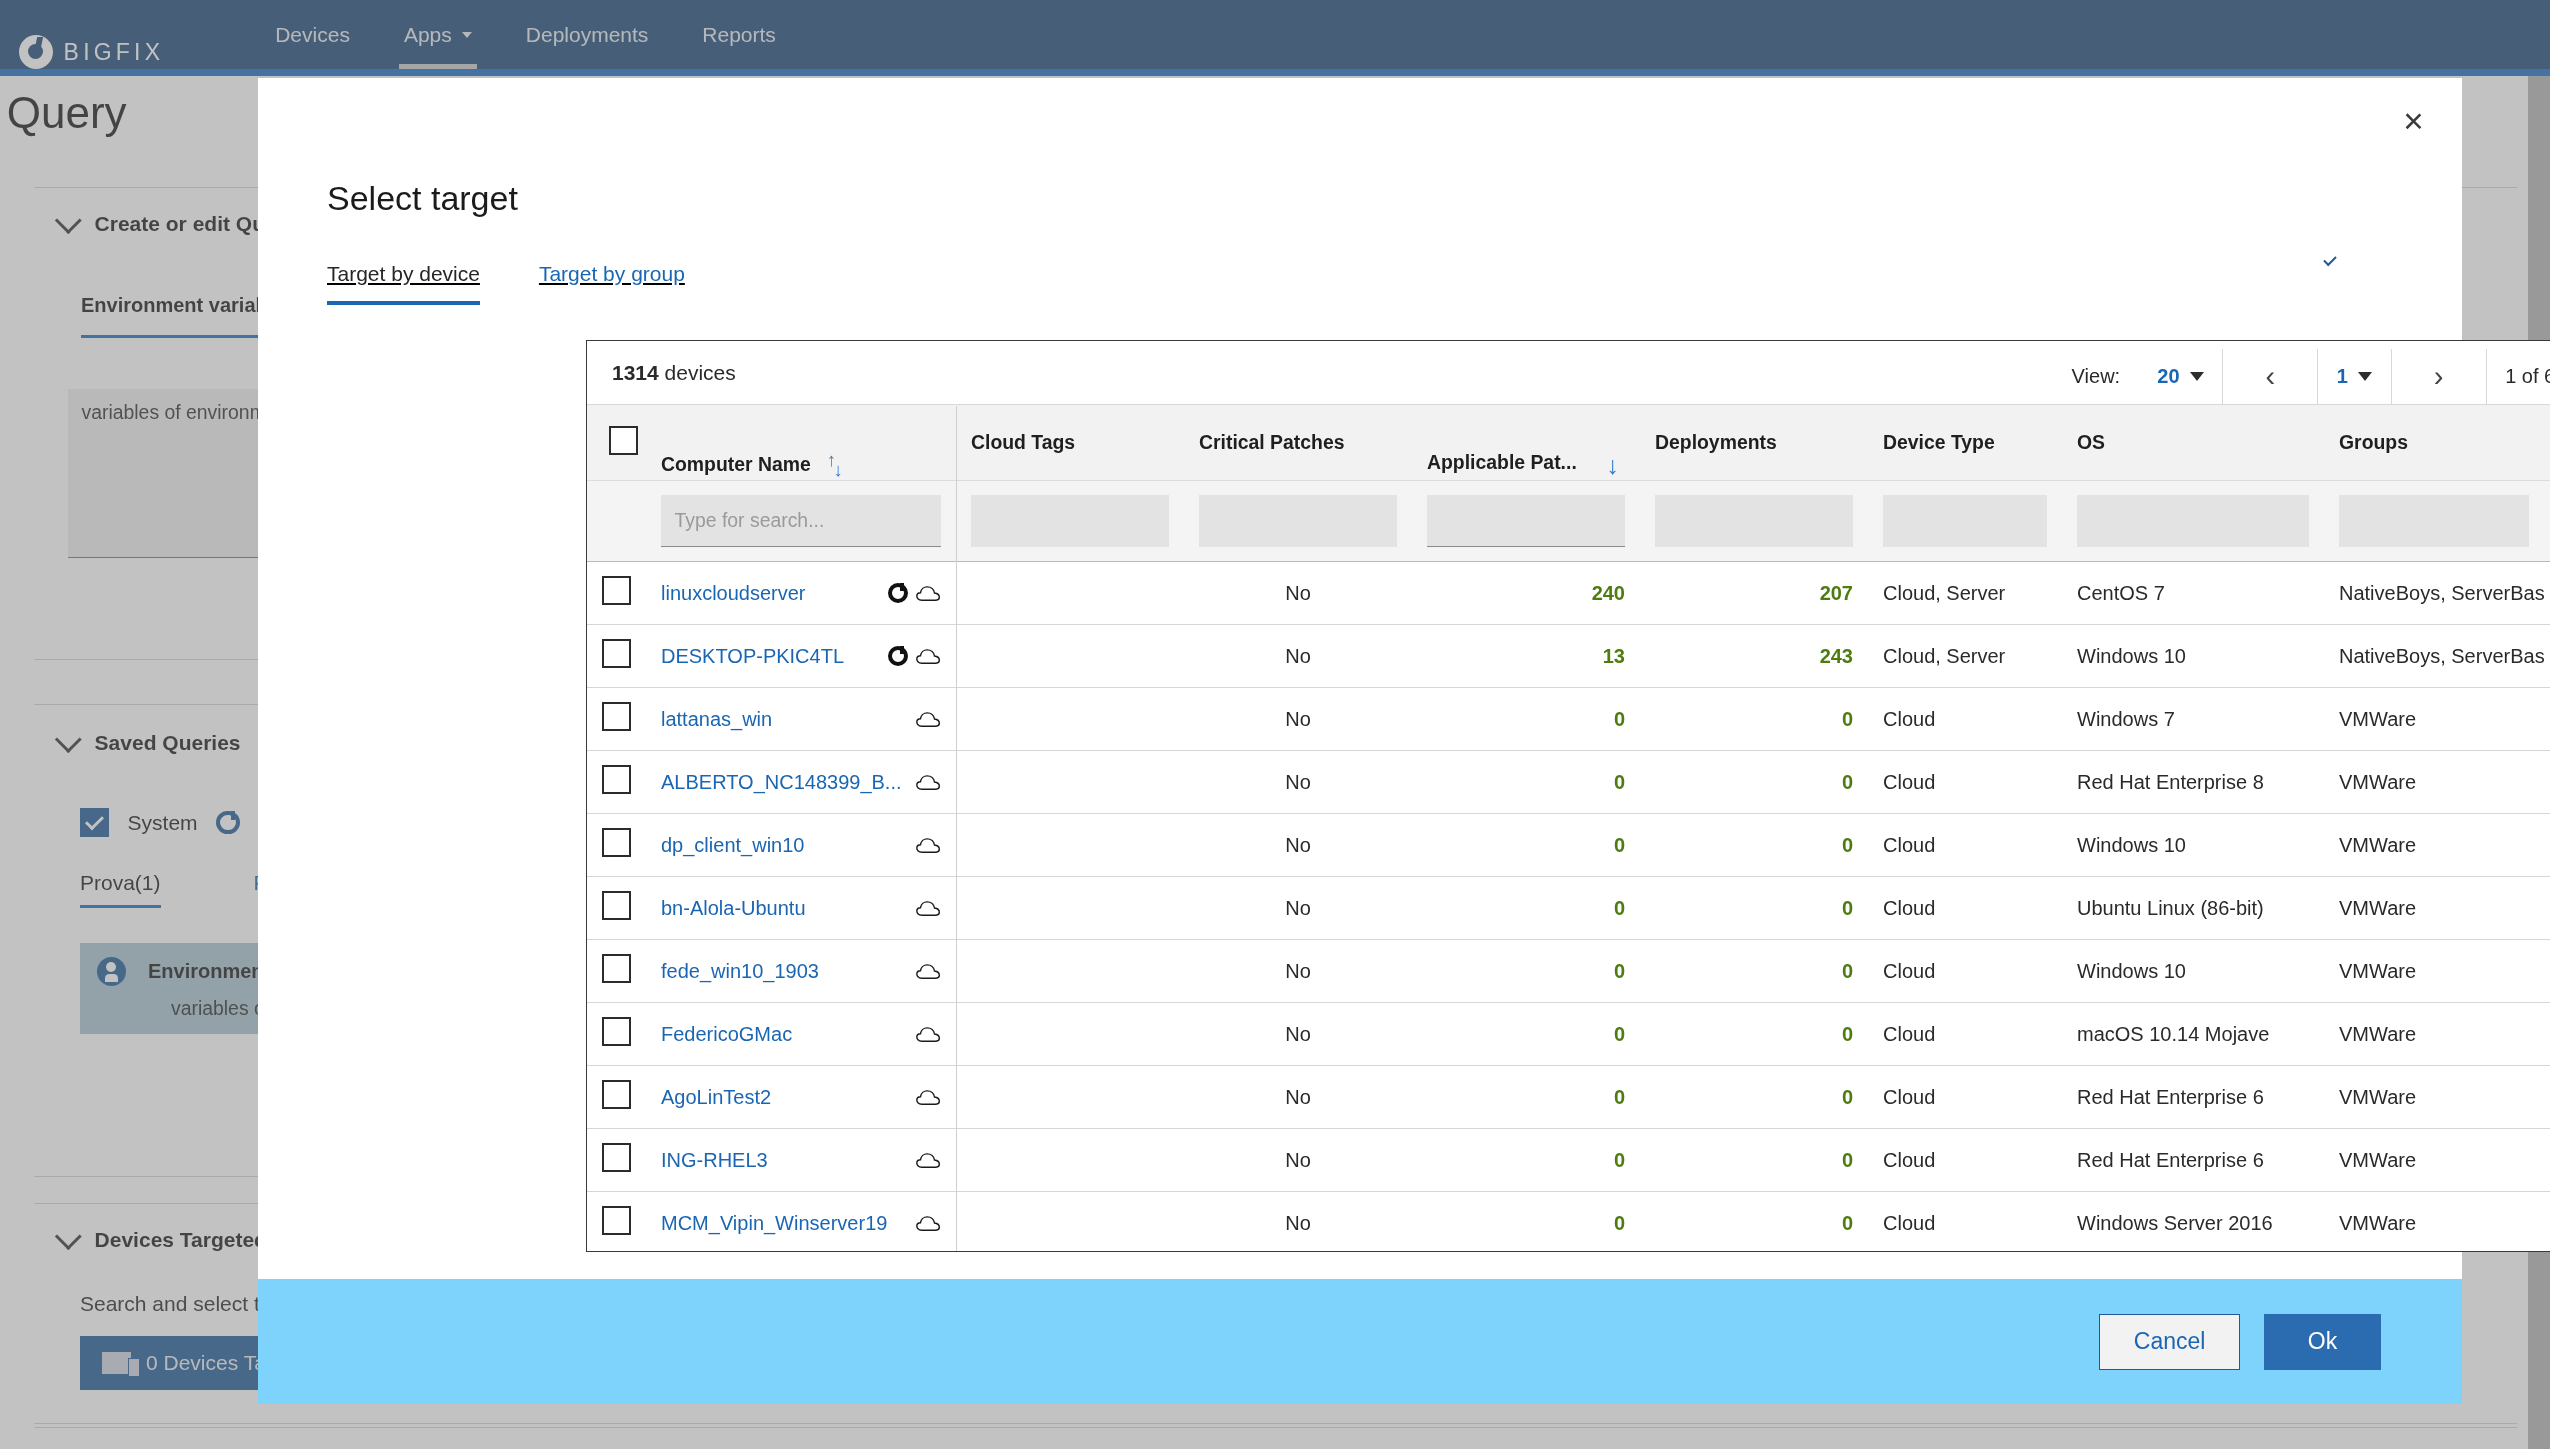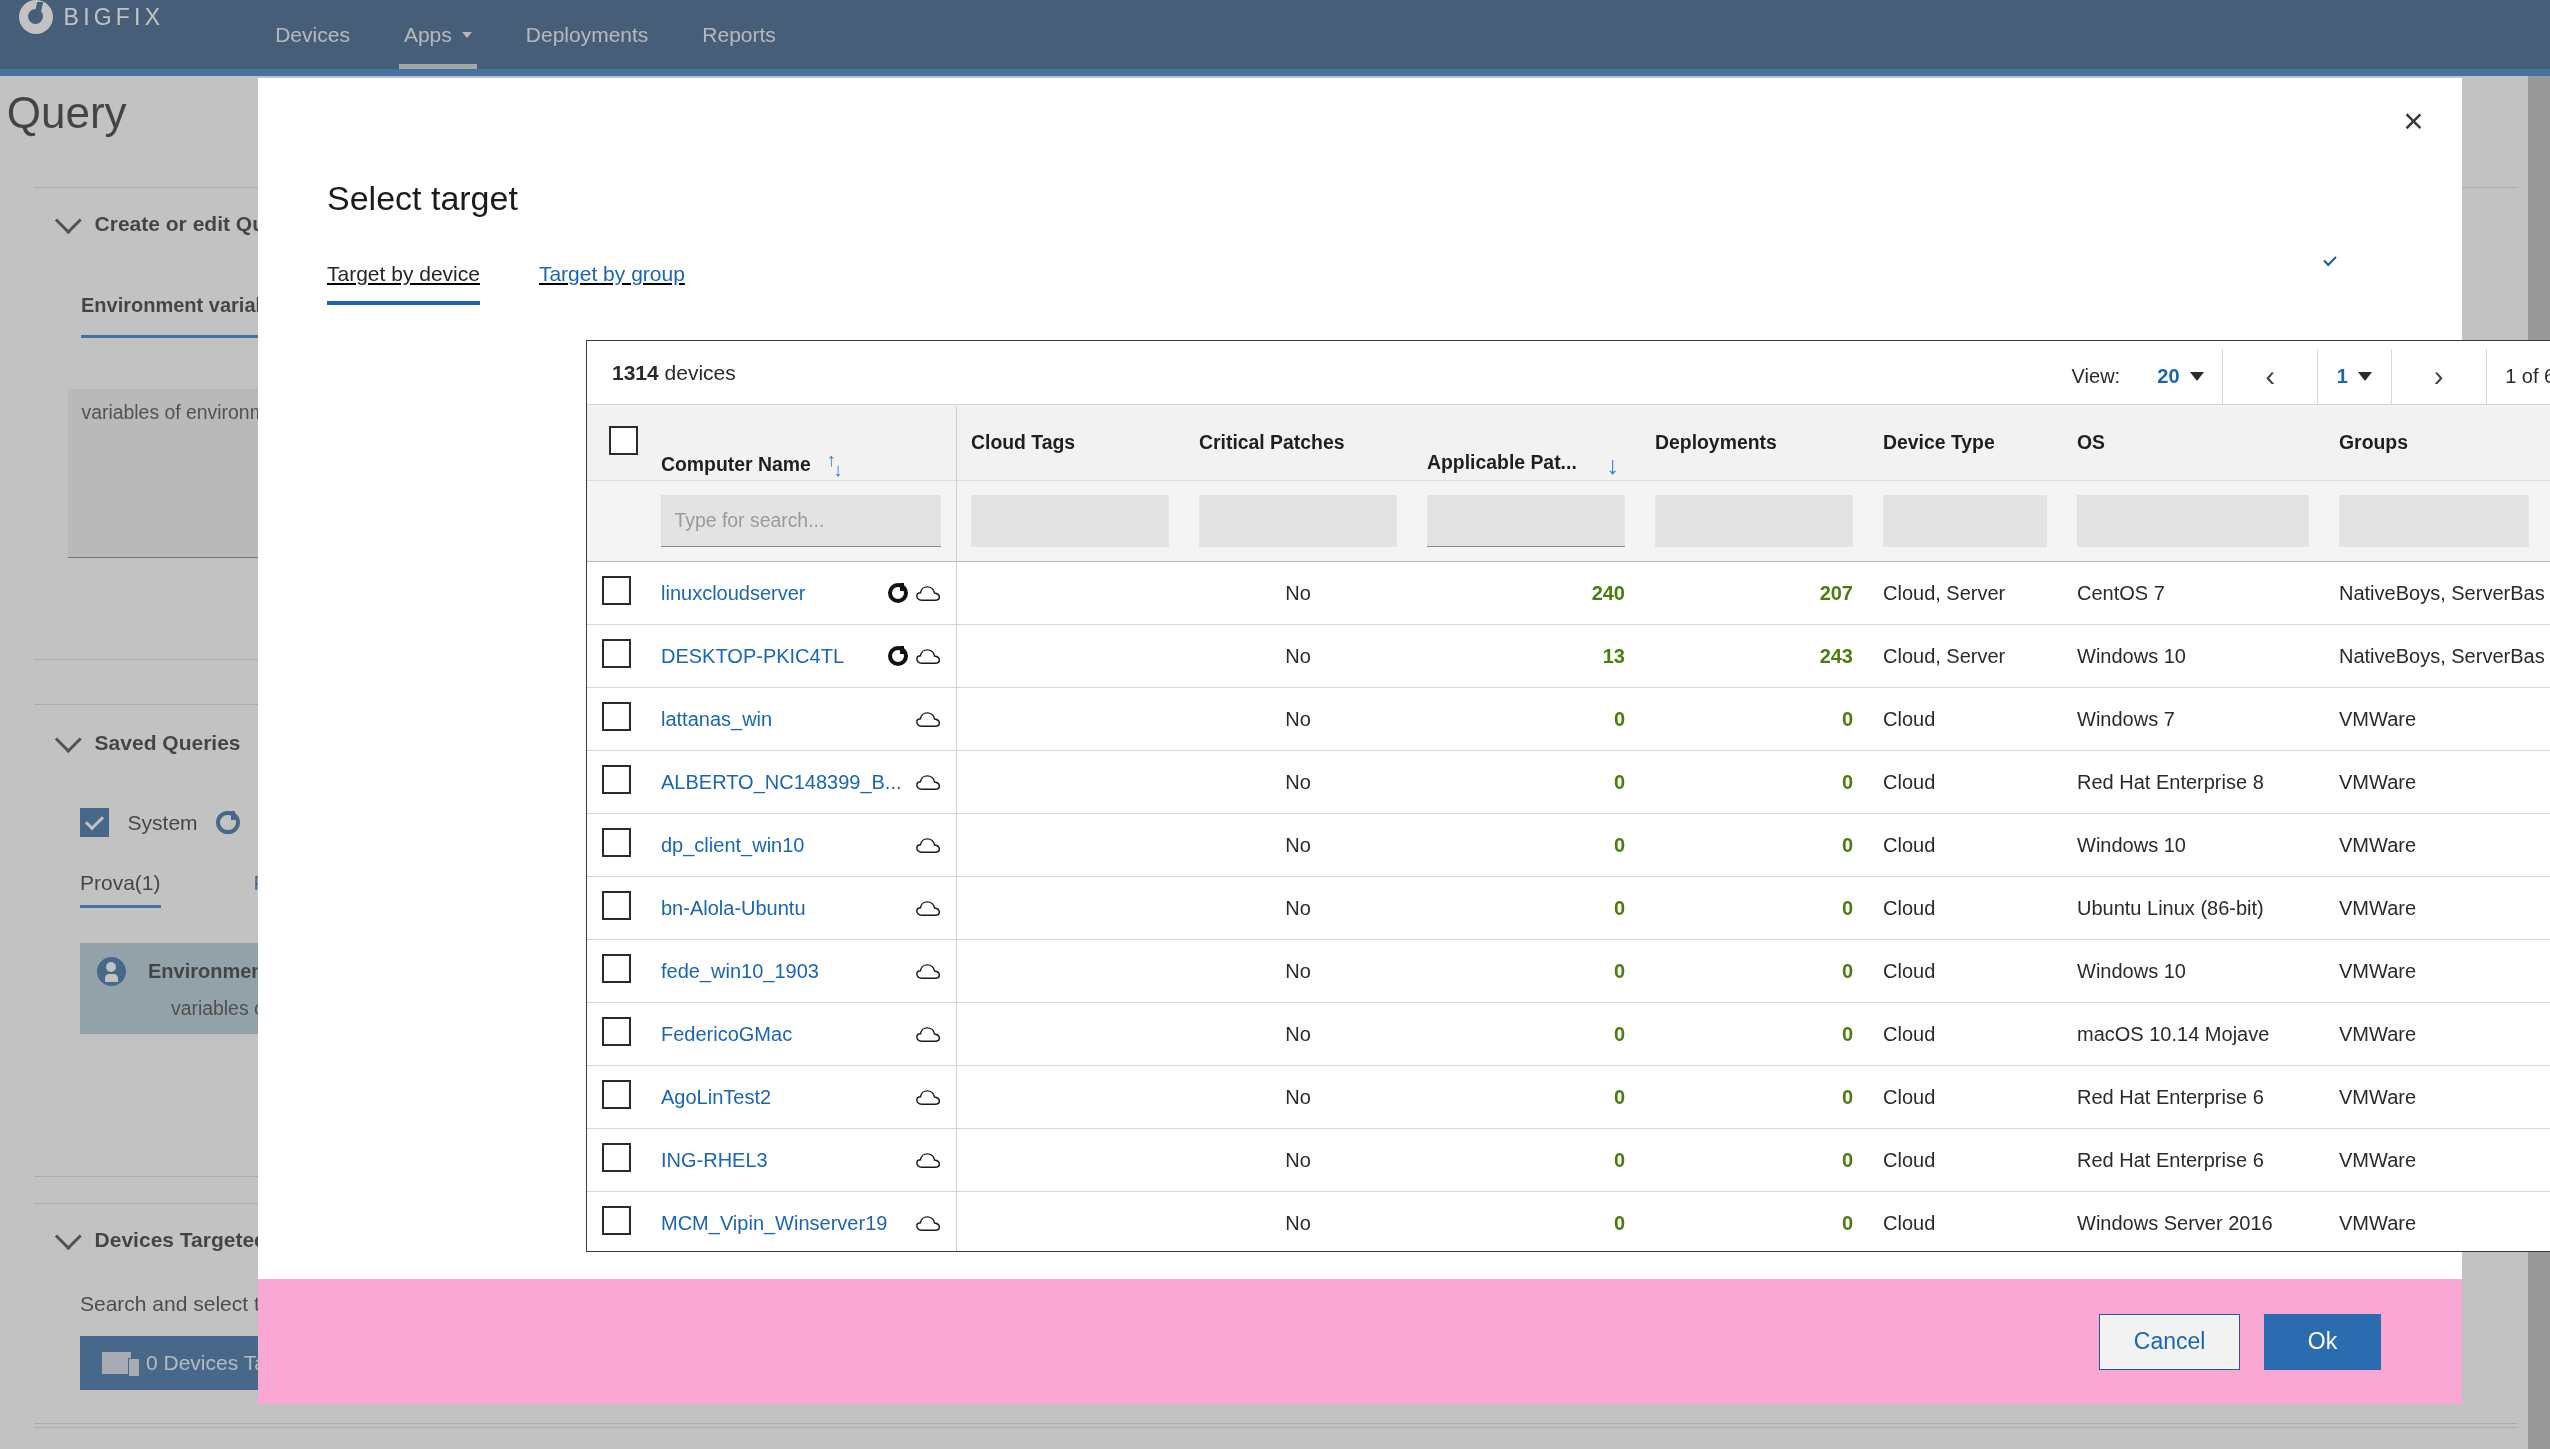--- a/index.html
+++ b/index.html
@@ -8,21 +8,21 @@
     font-family: "Liberation Sans", sans-serif;
     overflow: hidden;
     background: #ffffff;
   }
 
   
   #bg-page { position: absolute; inset: 0; background: #ffffff; }
 
   .topnav {
     position: absolute; top: 0; left: 0; width: 2550px; height: 69px;
-    background: #1f4a78; display: flex; align-items: flex-start; padding-left: 18.6px;
+    background: #1f4a78; display: flex; align-items: flex-end; padding-left: 18.6px;
   }
   .brand { display: flex; align-items: center; gap: 11px; margin-right: 84px; }
   .brand-mark {
     width: 34px; height: 34px; border-radius: 50%;
     background: #ffffff; position: relative;
   }
   .brand-mark::after {
     content: ""; position: absolute; left: 9.3px; top: 9.3px;
     width: 15px; height: 15px; border-radius: 50%; background: #1f4a78;
   }
@@ -287,21 +287,21 @@
   .cloud-ico svg { display: block; }
   .numlink { color: #4d7c0f; font-weight: bold; }
   .ta-right { text-align: right; }
   .ta-center { text-align: center; }
 
   .v-divider {
     position: absolute; top: 65px; bottom: 0; width: 0.8px; background: #cfcfcf;
   }
 
   .modal-footer {
-    margin-top: auto; height: 125px; background: #f9a8d4;
+    margin-top: auto; height: 125px; background: #7dd3fc;
     display: flex; align-items: center; justify-content: flex-end;
     gap: 23.6px; padding-right: 81px;
   }
   .btn {
     font-size: 23px; padding: 13.5px 34px; cursor: pointer;
     min-width: 117px; text-align: center;
   }
   .btn-cancel { border: 1.7px solid #1f5b96; color: #1a66b3; background: #f2f2f2; }
   .btn-ok { background: #2b6cb0; color: #ffffff; border: 1.7px solid #2b6cb0; }
 

